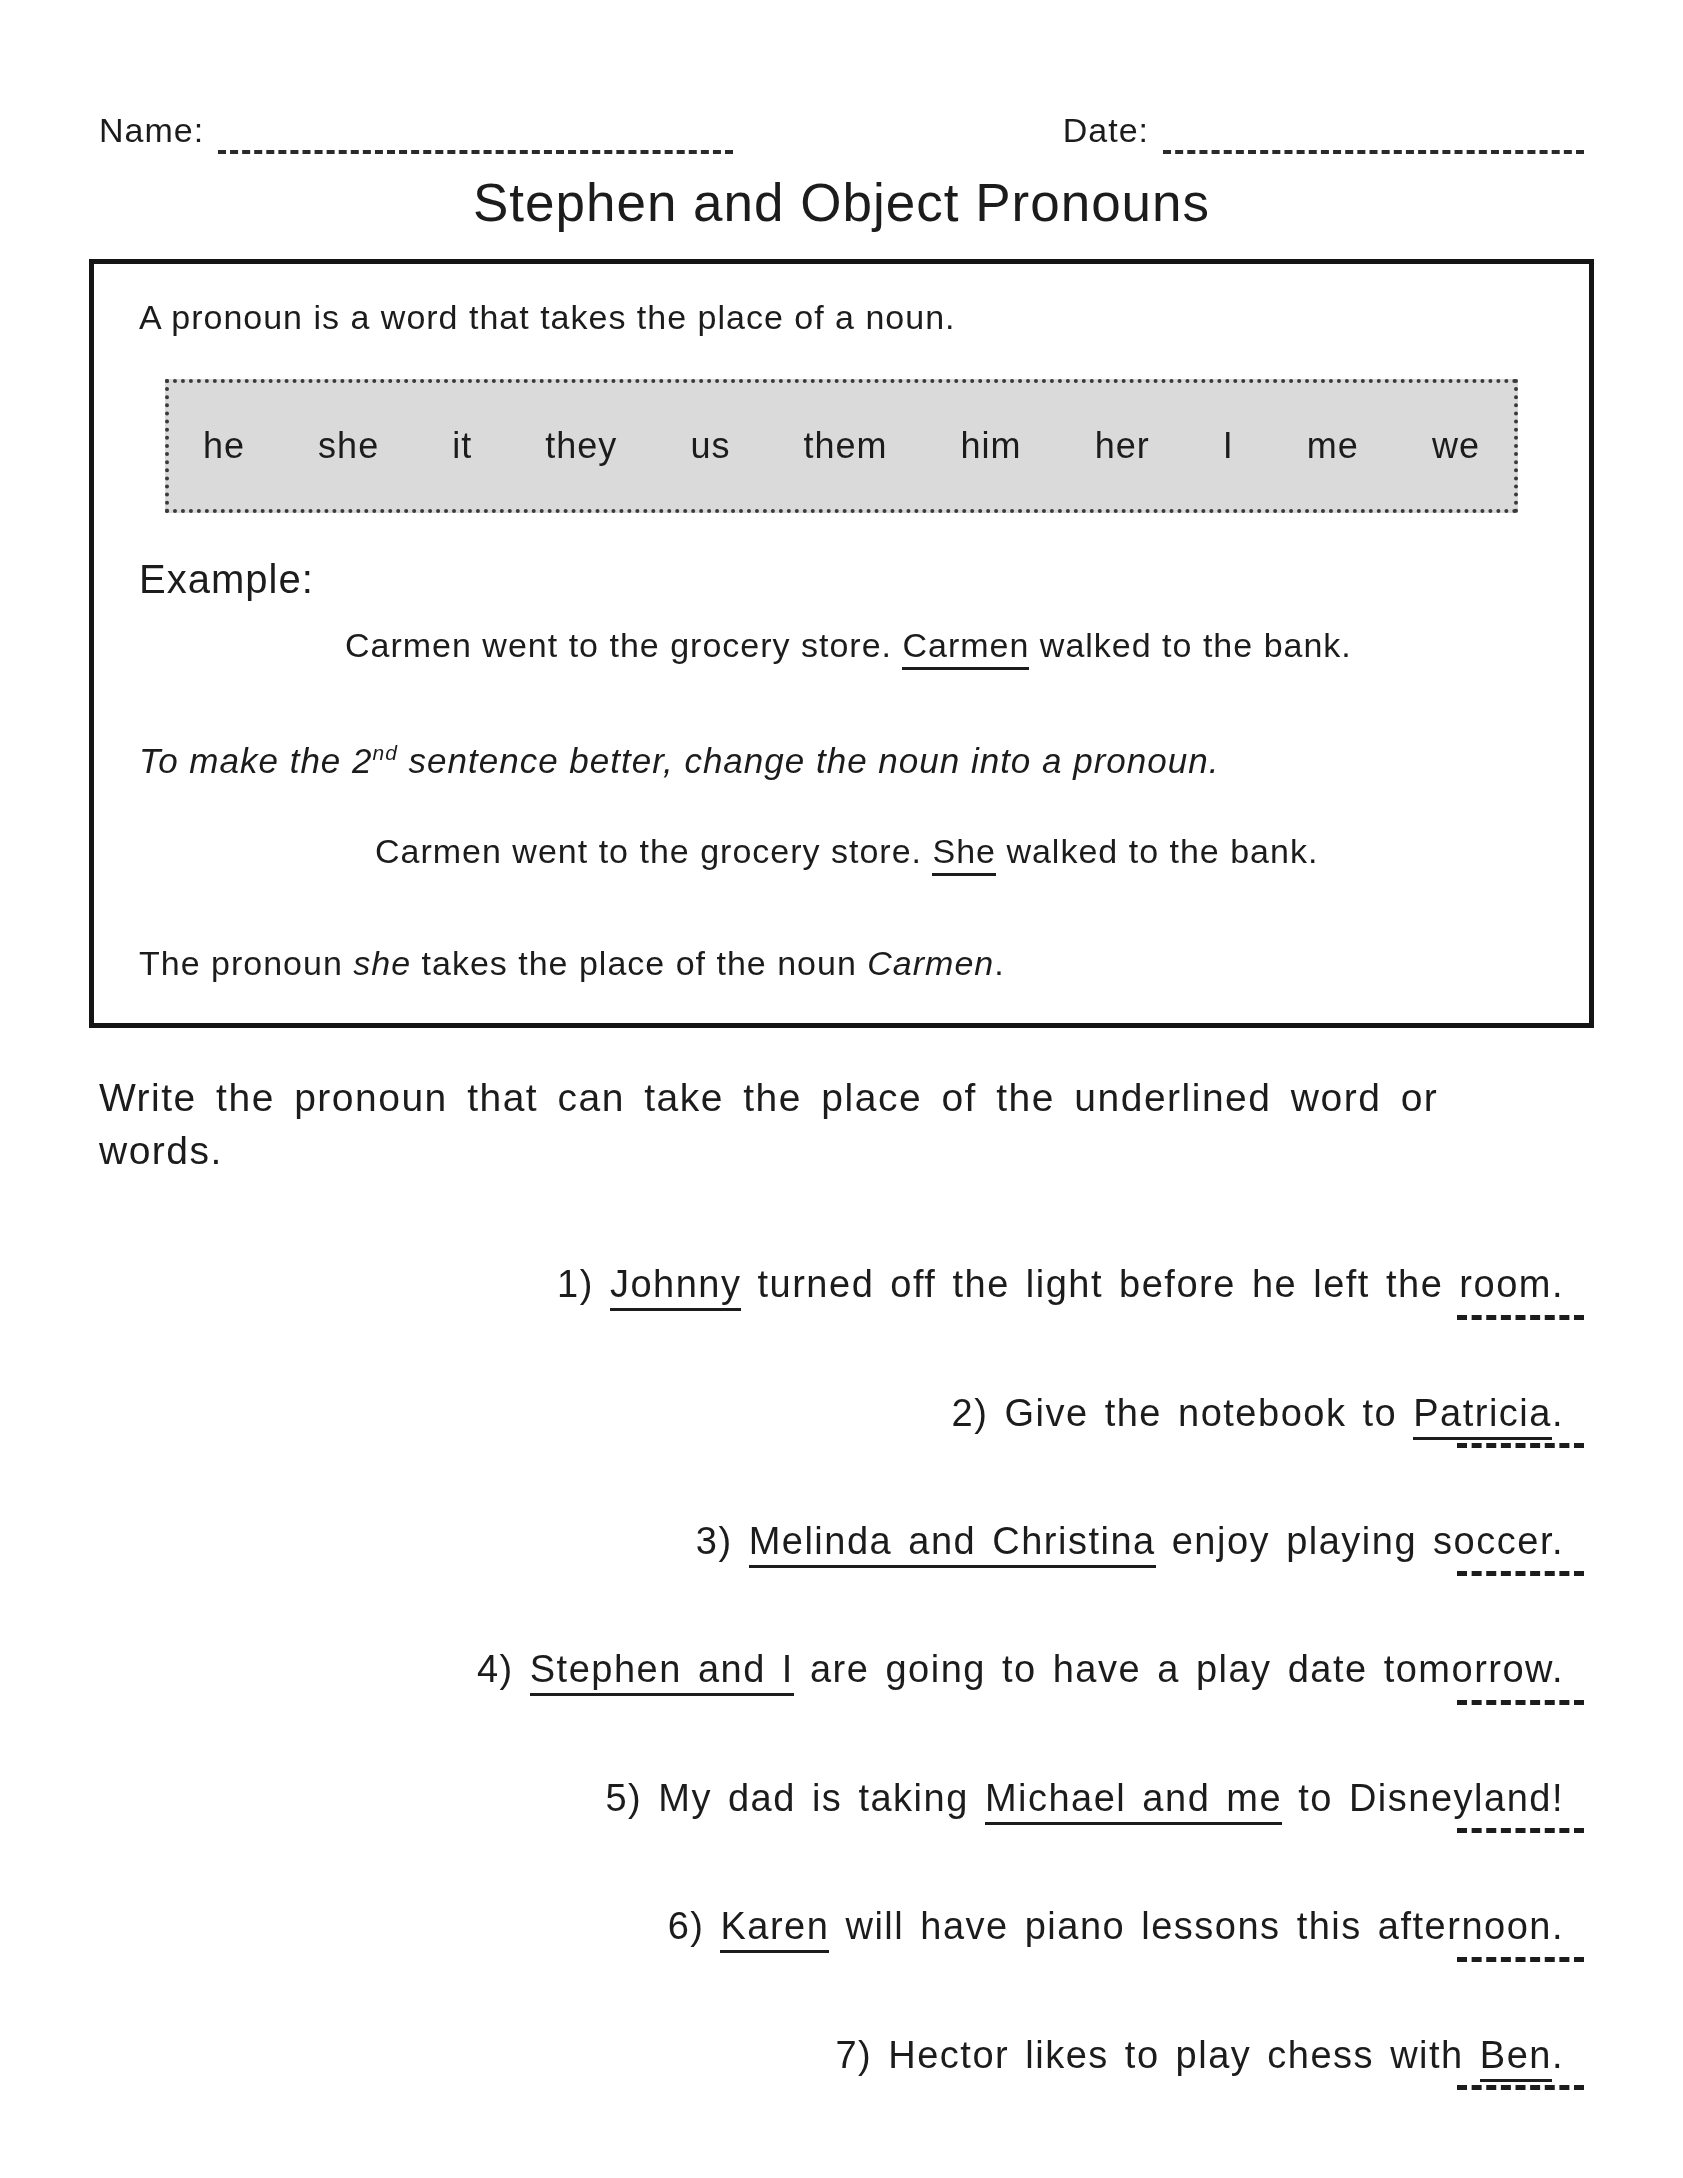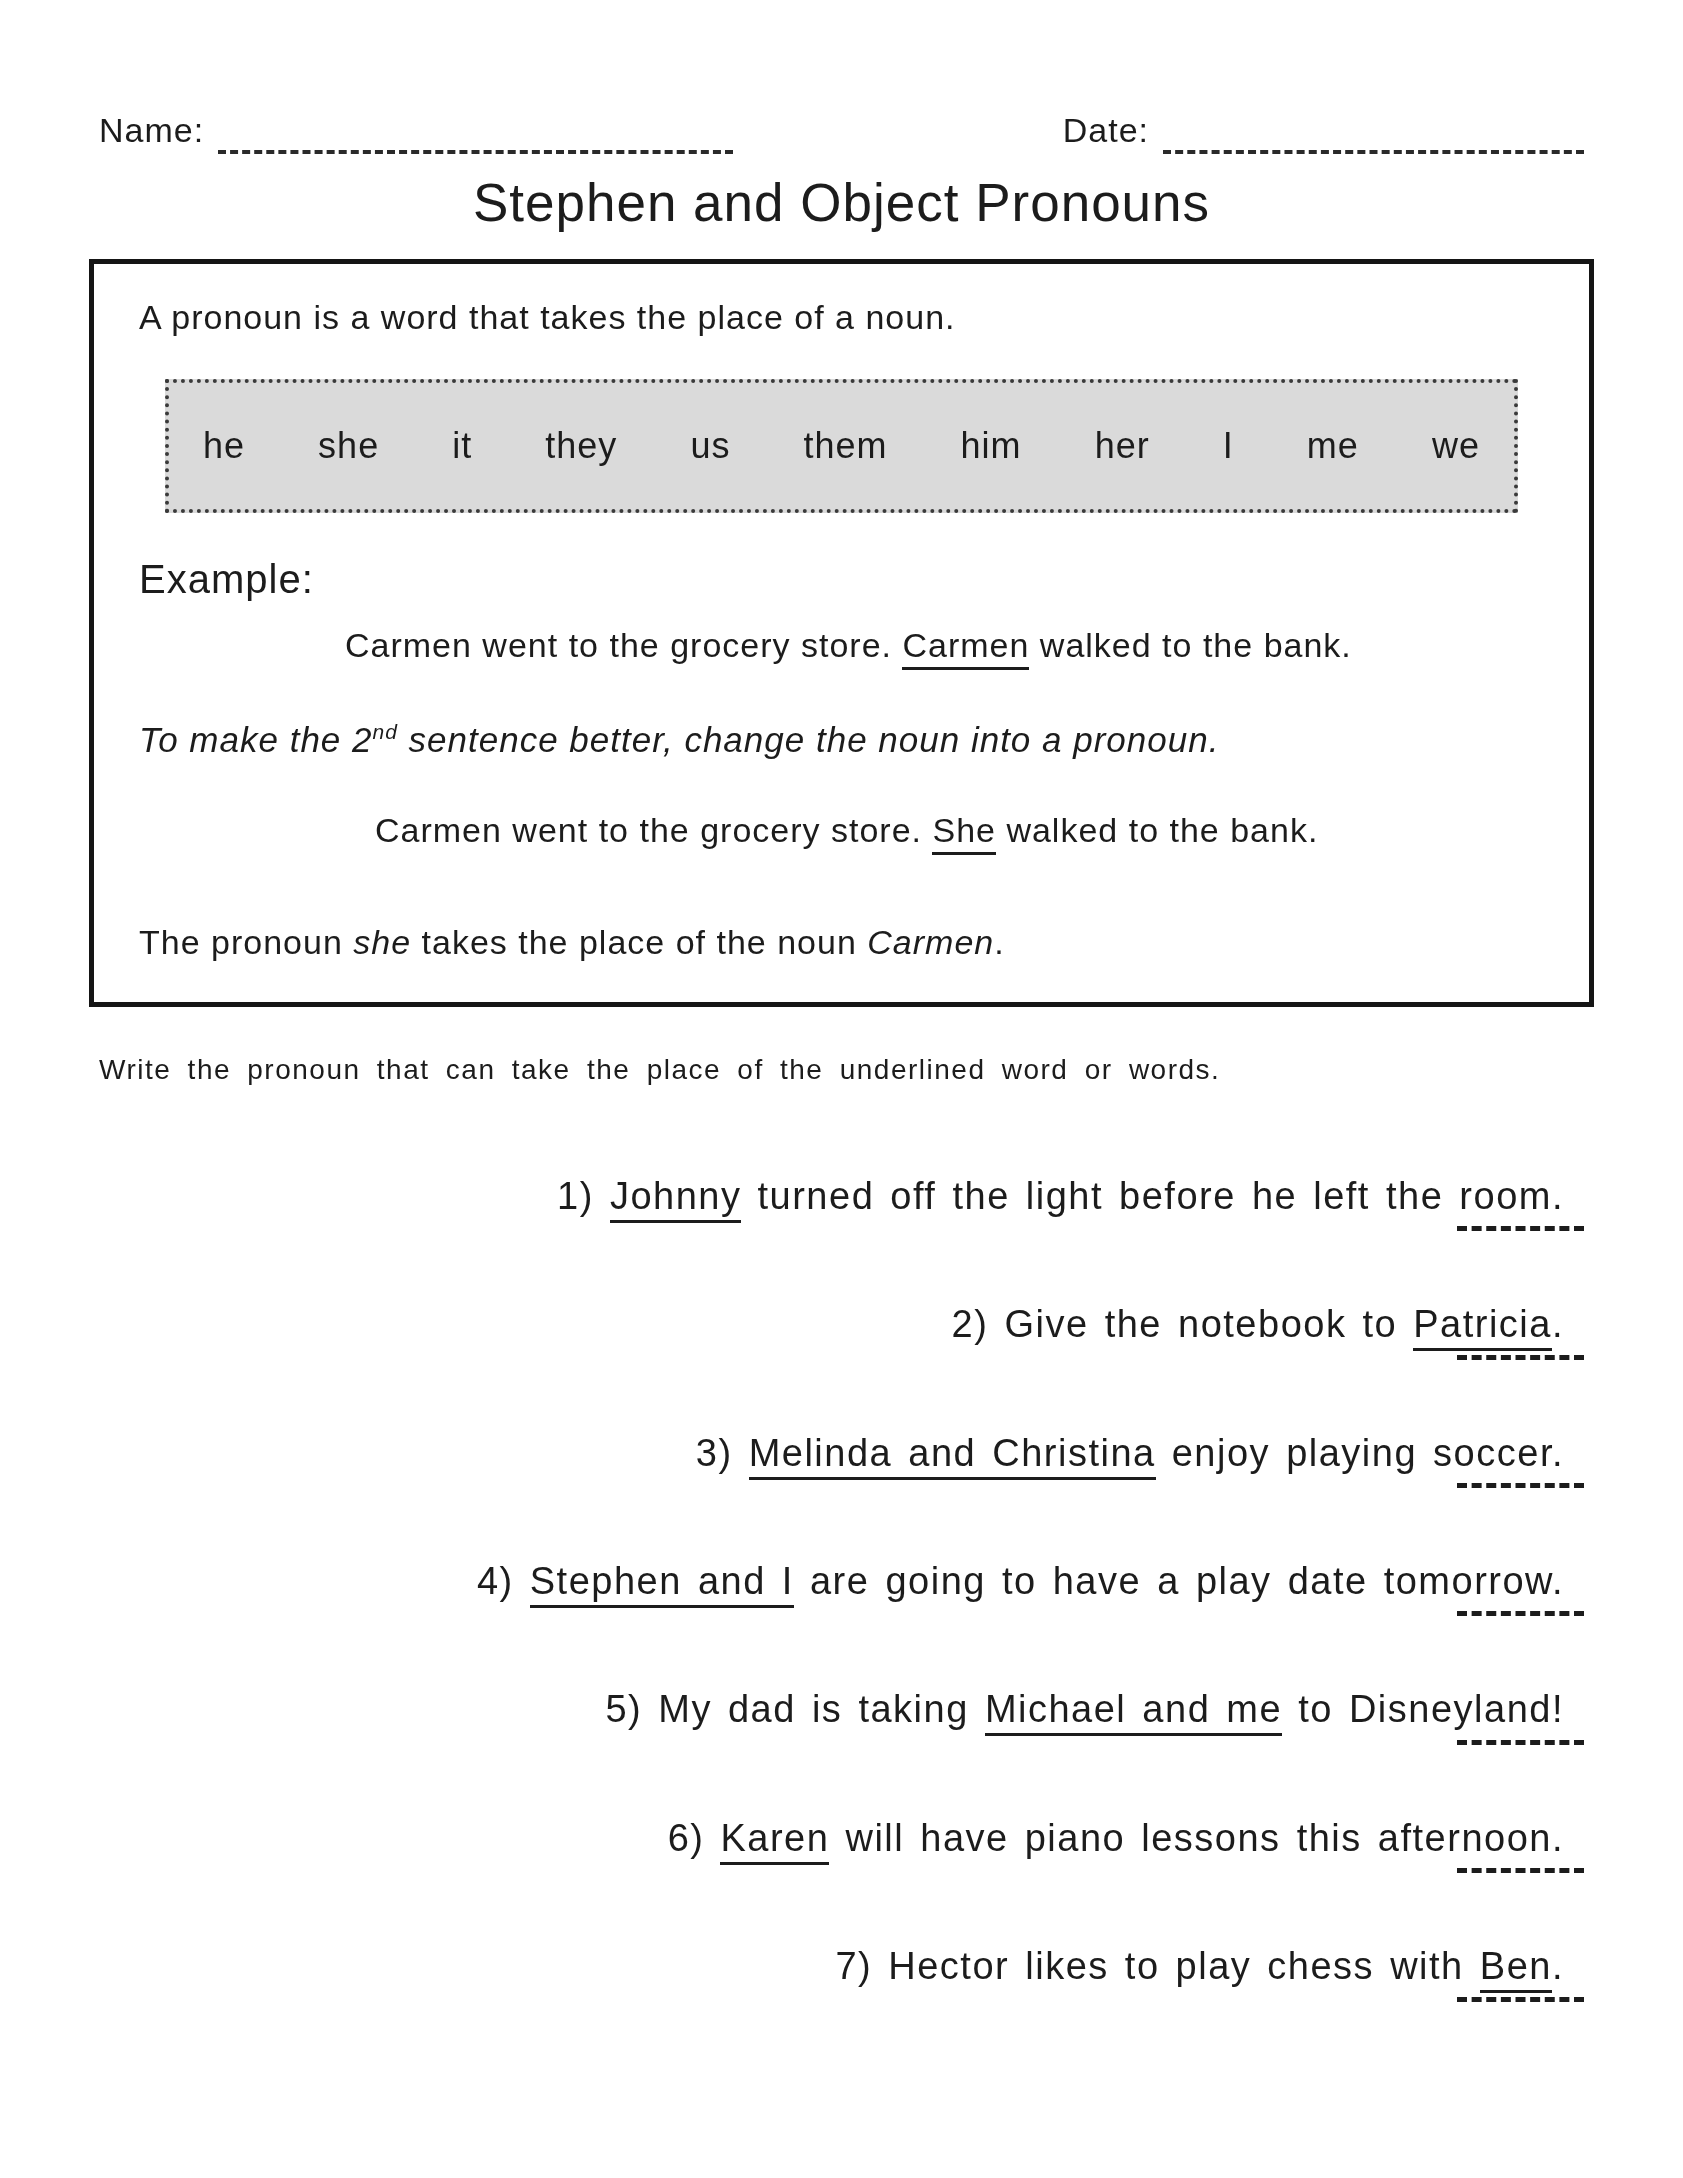--- a/index.html
+++ b/index.html
@@ -46,34 +46,34 @@
     background: #dadada;
     border: 4px dotted #3a3a3a;
     padding: 42px 34px;
     display: flex; justify-content: space-between; align-items: center;
     font-size: 36px; letter-spacing: 1px;
   }
 
   .example-label { font-size: 40px; margin-top: 44px; letter-spacing: 1px; }
   .example-sentence { font-size: 34px; letter-spacing: 1px; }
   .ex1 { margin-top: 24px; margin-left: 206px; }
-  .tip { font-size: 35px; font-style: italic; margin-top: 55px; letter-spacing: 1px; }
+  .tip { font-size: 35px; font-style: italic; margin-top: 76px; letter-spacing: 1px; }
   .tip sup { font-size: 0.6em; }
   .ex2 { margin-top: 51px; margin-left: 236px; }
   .conclusion { font-size: 34px; margin-top: 73px; letter-spacing: 1px; }
   .conclusion .ital { font-style: italic; }
 
   .underlined {
     border-bottom: 3px solid #1c1c1c;
     padding-bottom: 3px;
   }
 
   
   .instructions {
-    margin-top: 44px; font-size: 28px; line-height: 1.35;
+    margin-top: 44px; font-size: 39px; line-height: 1.35;
     max-width: 1376px; word-spacing: 7px; letter-spacing: 1.5px;
   }
   .q {
     display: flex; align-items: flex-end;
     margin-top: 63px; font-size: 38px; letter-spacing: 1.5px; word-spacing: 4px; flex-direction: column;
   }
   .q-first { margin-top: 83px; }
   .q-text { flex: 1 1 auto; line-height: 1.3; padding-right: 20px; }
   .answer-blank {
     flex: 0 0 auto;

